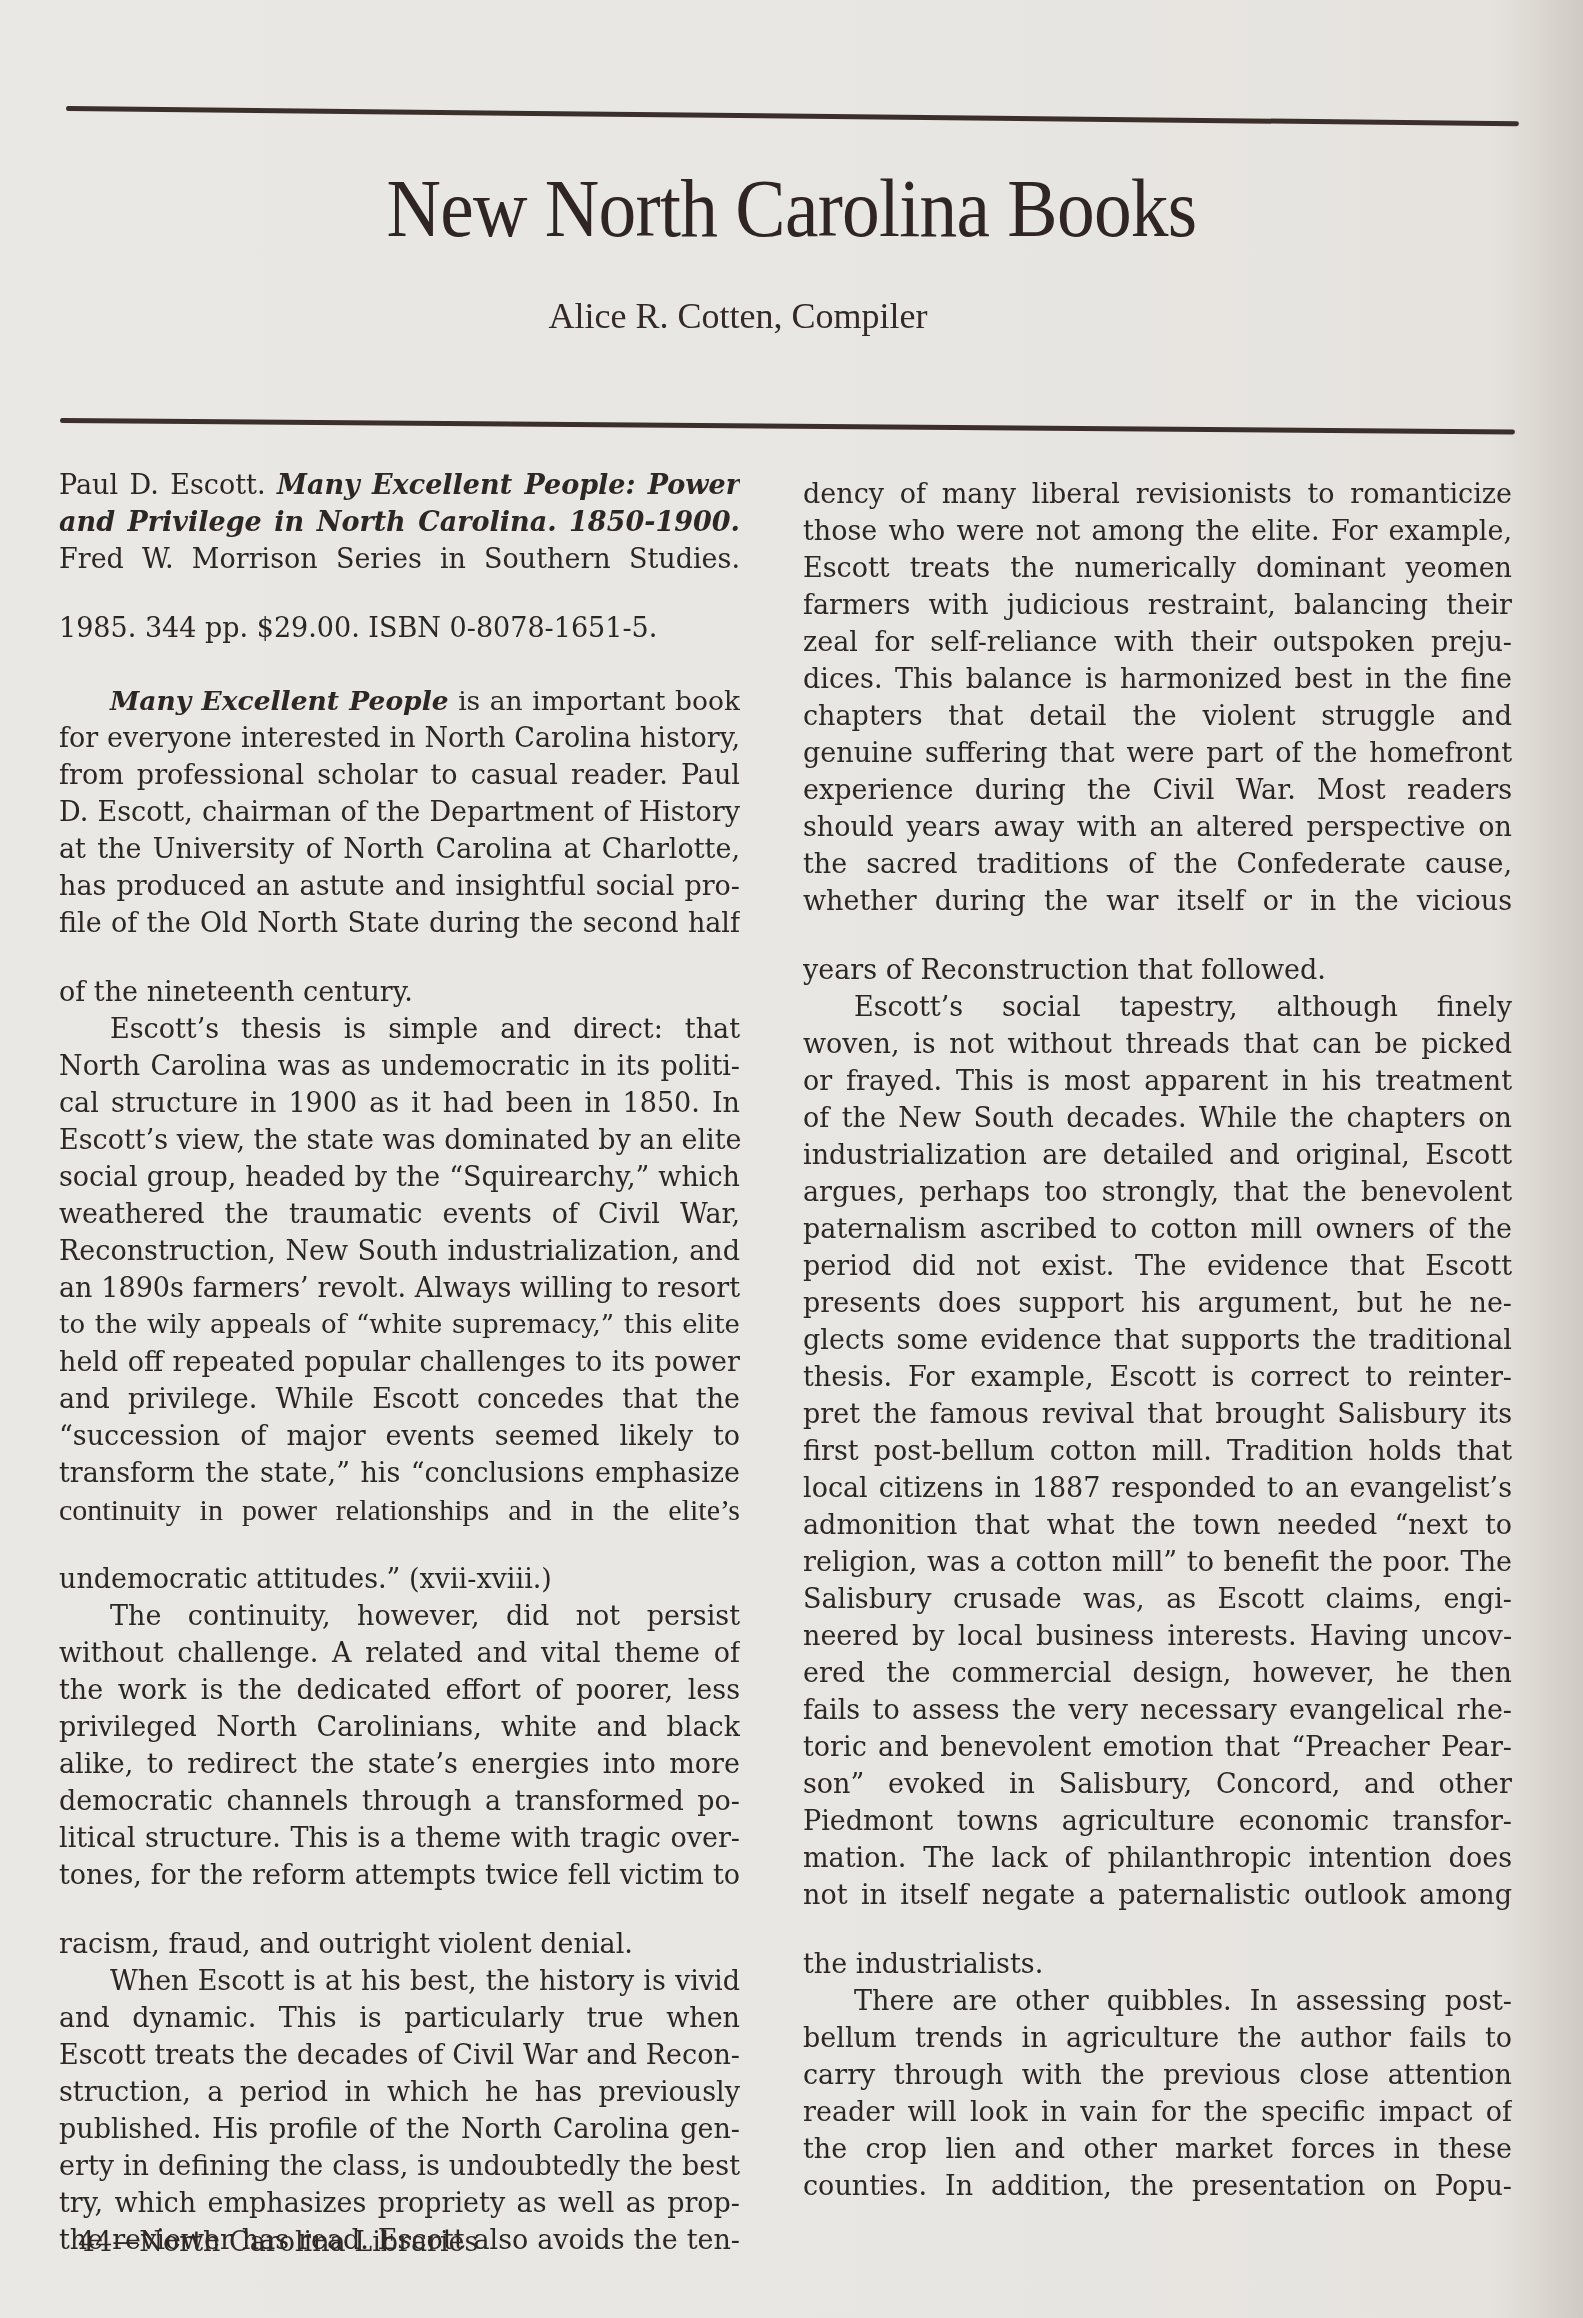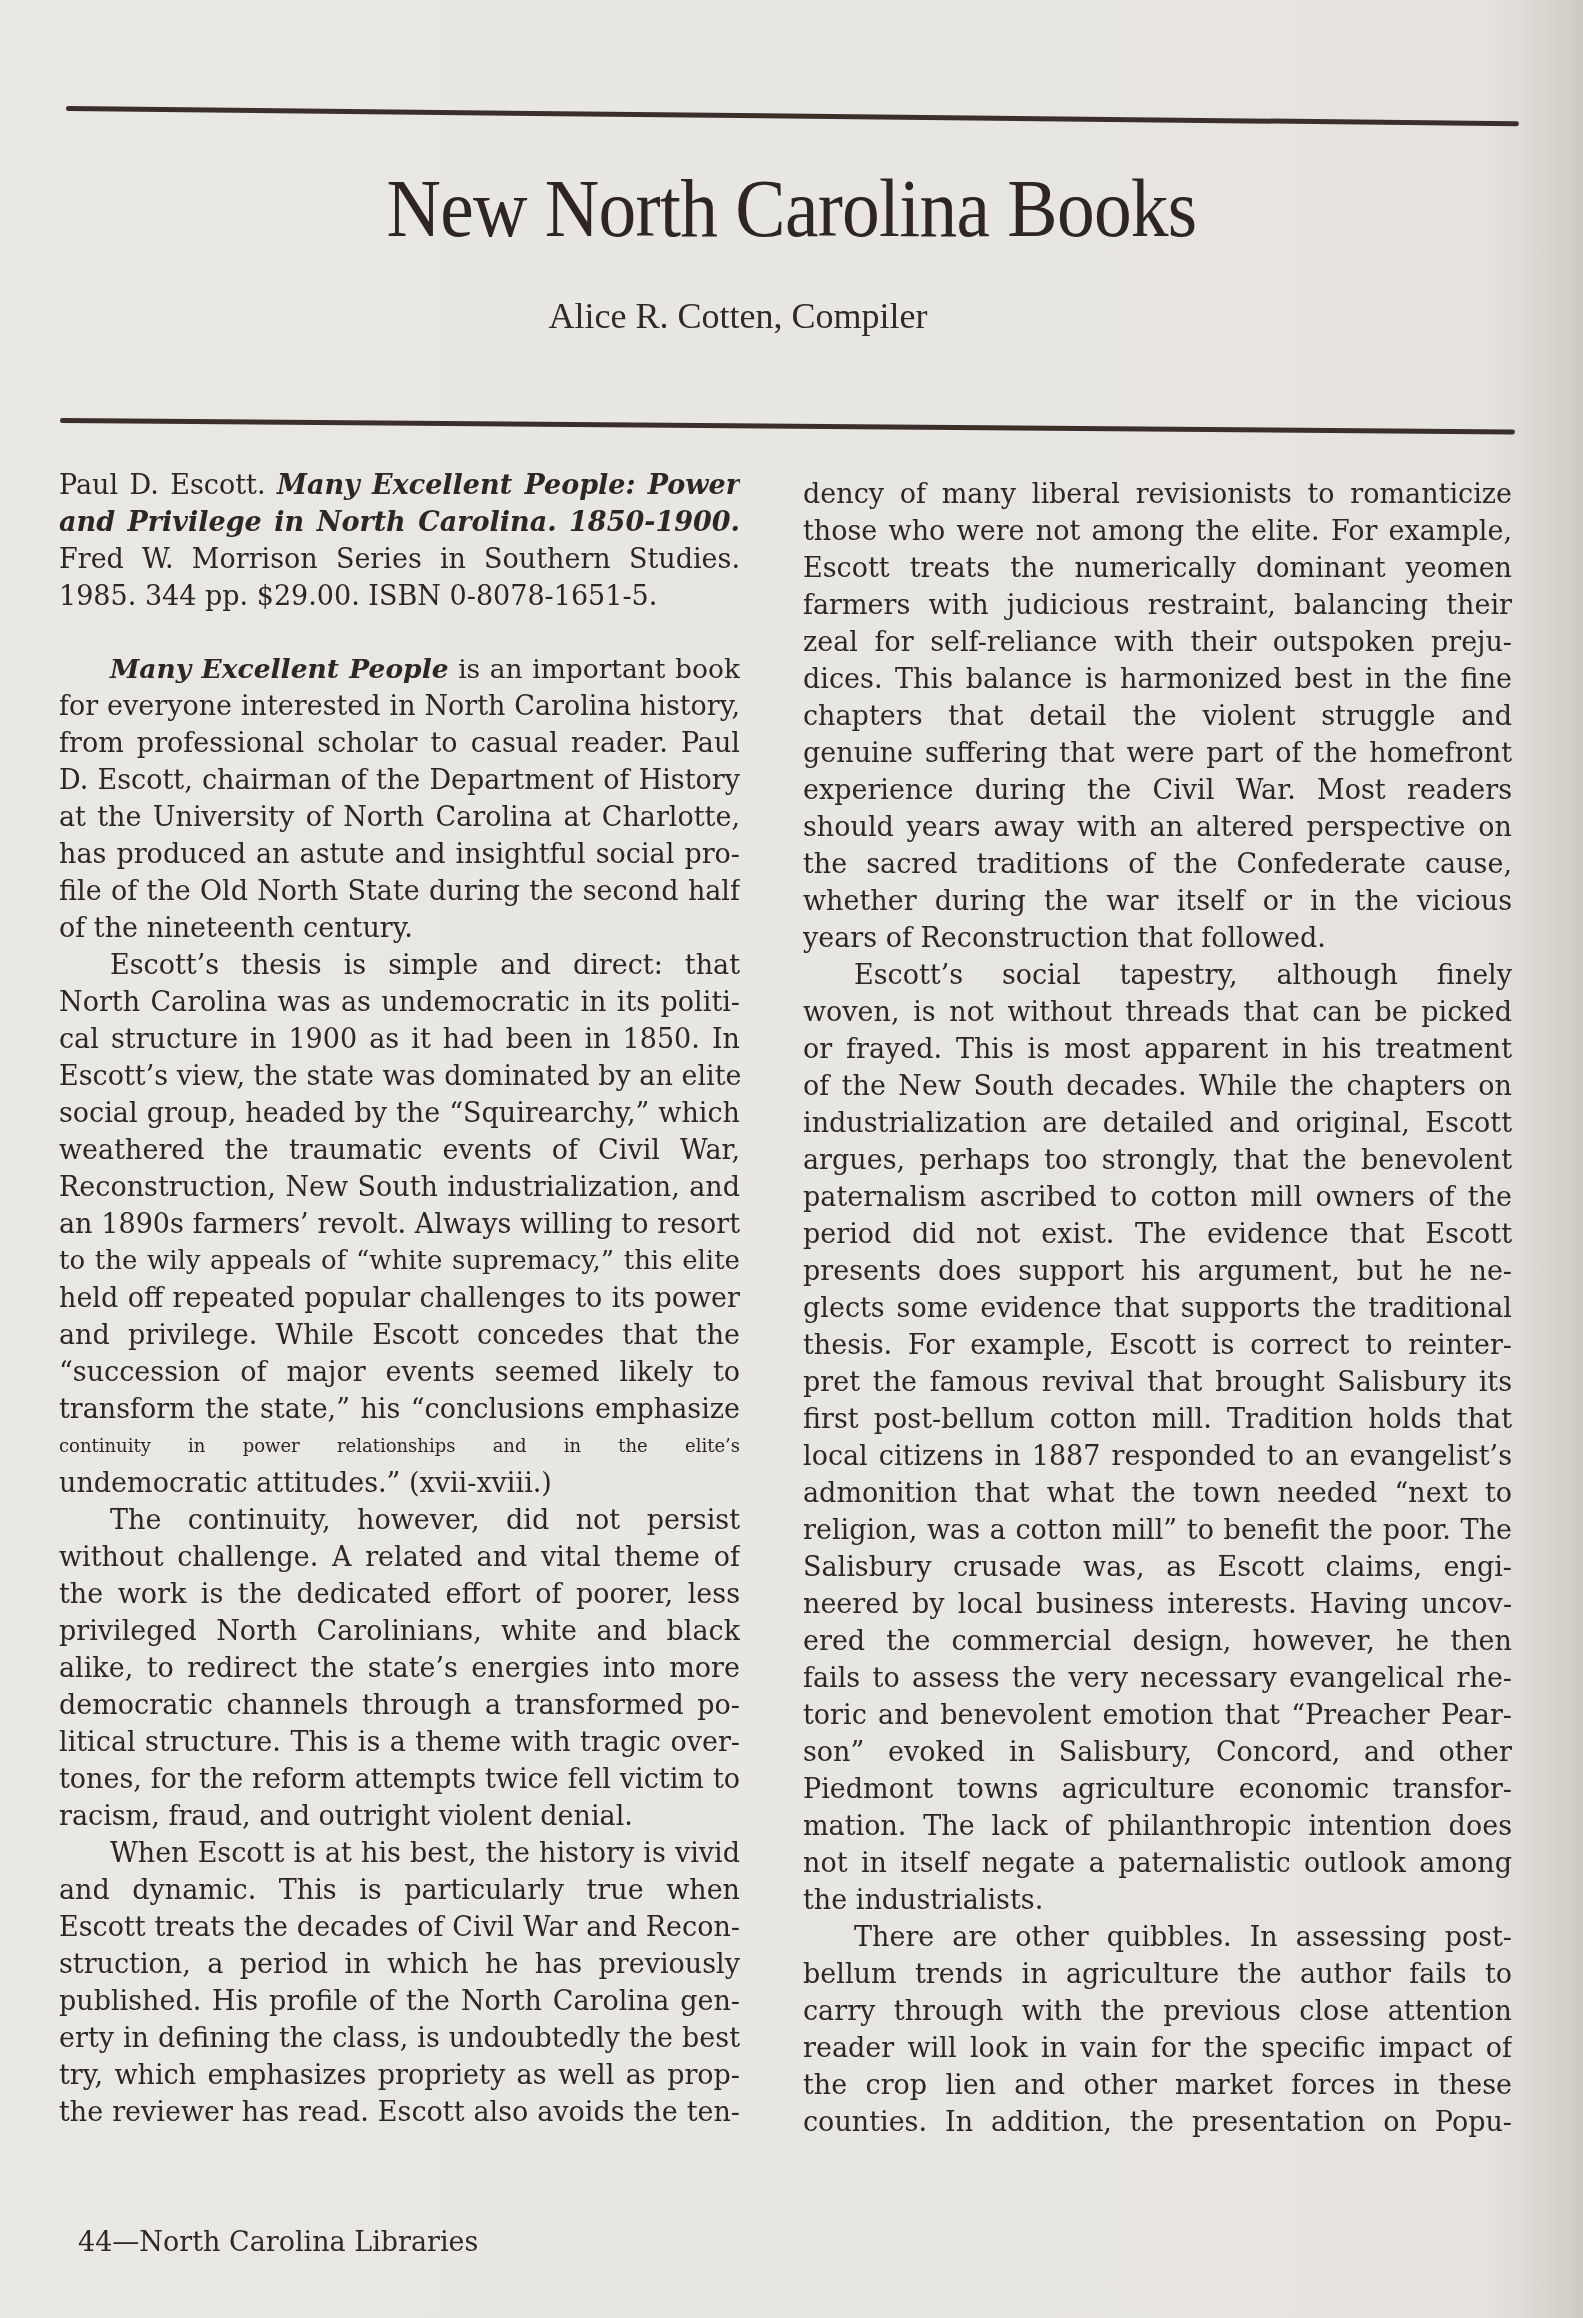--- a/index.html
+++ b/index.html
@@ -34,21 +34,21 @@
   .col { position: absolute; }
   .col-left { left: 59px; top: 466px; width: 681px; }
   .col-right { left: 803px; top: 475px; width: 709px; }
 
   .line {
     display: block; height: 37px; line-height: 37px;
     font-size: 27px; white-space: nowrap;
     text-align: justify; text-align-last: justify;
     overflow: hidden;
   }
-  .line.last { text-align-last: left; }
+  .line.last { text-align-last: left; margin-top: 32px; }
   .line.indent { padding-left: 51px; }
   .gap { display: block; height: 36px; }
   .bi { font-weight: bold; font-style: italic; }
 
   .footer {
     position: absolute; left: 59px; top: 2226px;
     font-size: 27px; color: #2f2826; margin-left: 19px;
   }
 </style>
 </head>
@@ -83,21 +83,21 @@
         <span class="line">Escott’s view, the state was dominated by an elite</span>
         <span class="line">social group, headed by the “Squirearchy,” which</span>
         <span class="line">weathered the traumatic events of Civil War,</span>
         <span class="line">Reconstruction, New South industrialization, and</span>
         <span class="line">an 1890s farmers’ revolt. Always willing to resort</span>
         <span class="line" style="font-size: 26px;">to the wily appeals of “white supremacy,” this elite</span>
         <span class="line">held off repeated popular challenges to its power</span>
         <span class="line">and privilege. While Escott concedes that the</span>
         <span class="line">“succession of major events seemed likely to</span>
         <span class="line">transform the state,” his “conclusions emphasize</span>
-        <span class="line" style="font-size: 18px;">continuity in power relationships and in the elite’s</span>
+        <span class="line" style="font-size: 30px; font-family: Liberation Serif, serif;">continuity in power relationships and in the elite’s</span>
         <span class="line last">undemocratic attitudes.” (xvii-xviii.)</span>
         <span class="line indent">The continuity, however, did not persist</span>
         <span class="line">without challenge. A related and vital theme of</span>
         <span class="line">the work is the dedicated effort of poorer, less</span>
         <span class="line">privileged North Carolinians, white and black</span>
         <span class="line">alike, to redirect the state’s energies into more</span>
         <span class="line">democratic channels through a transformed po-</span>
         <span class="line">litical structure. This is a theme with tragic over-</span>
         <span class="line">tones, for the reform attempts twice fell victim to</span>
         <span class="line last">racism, fraud, and outright violent denial.</span>

